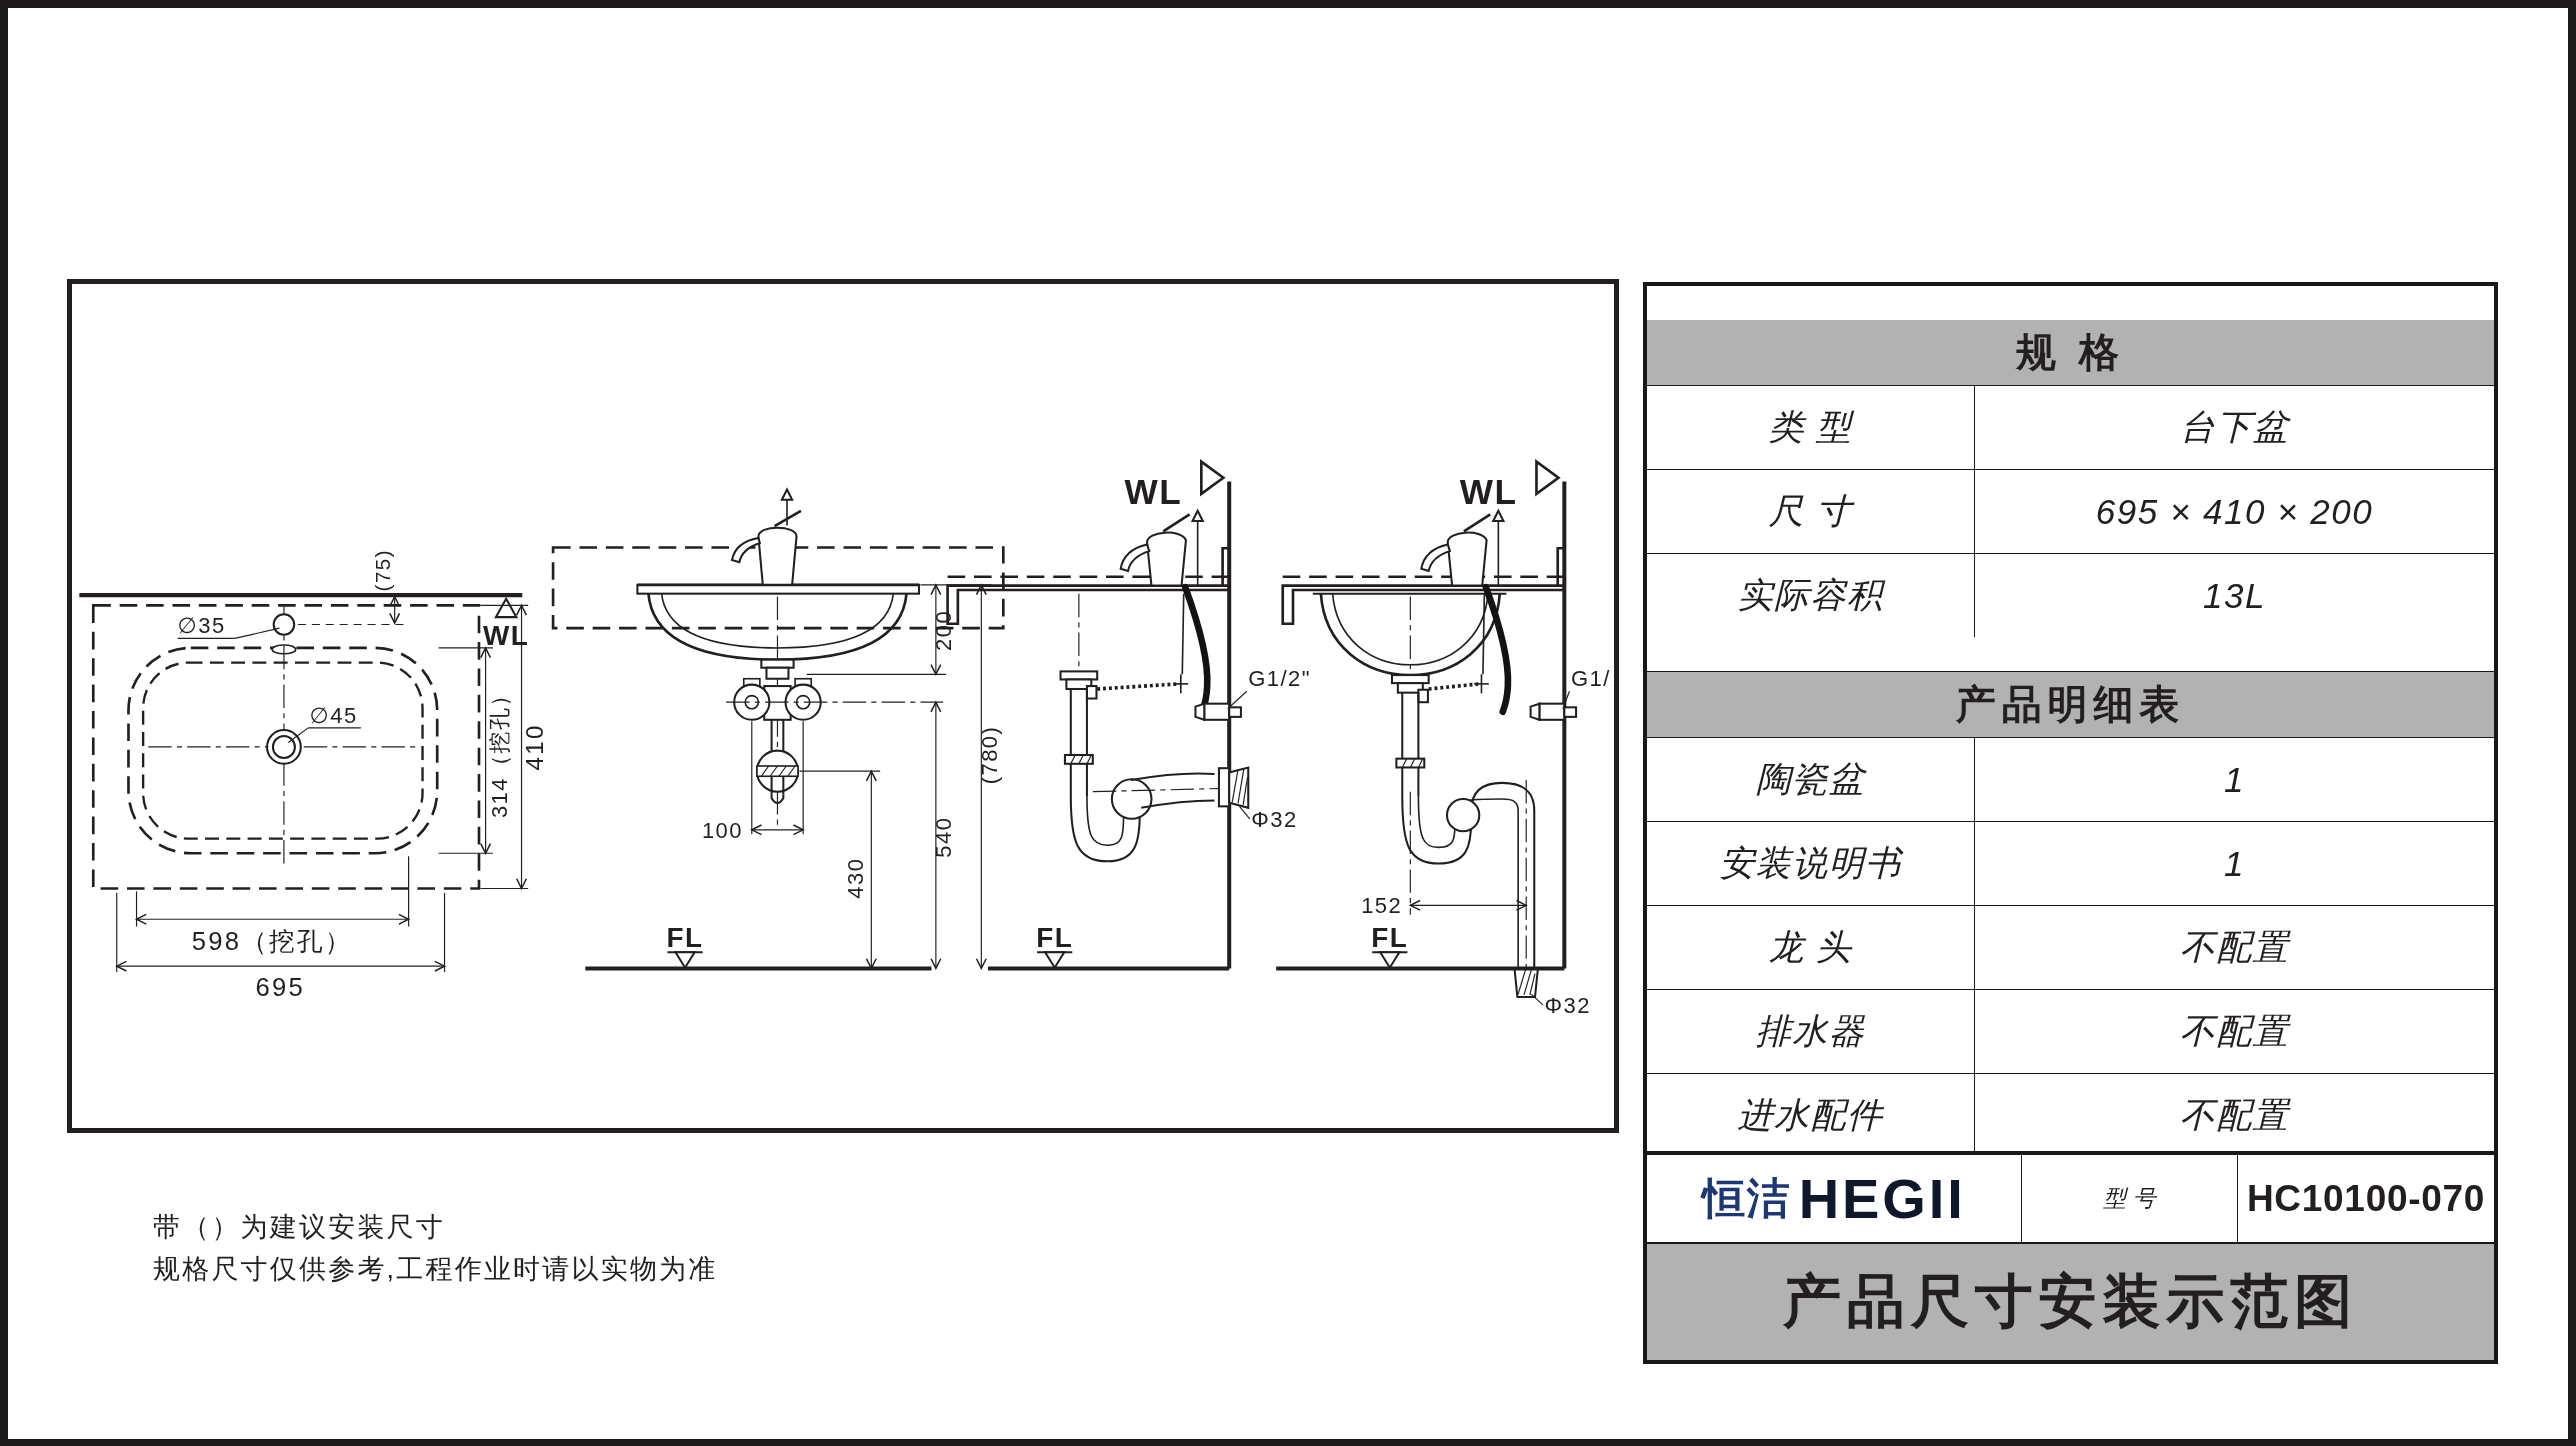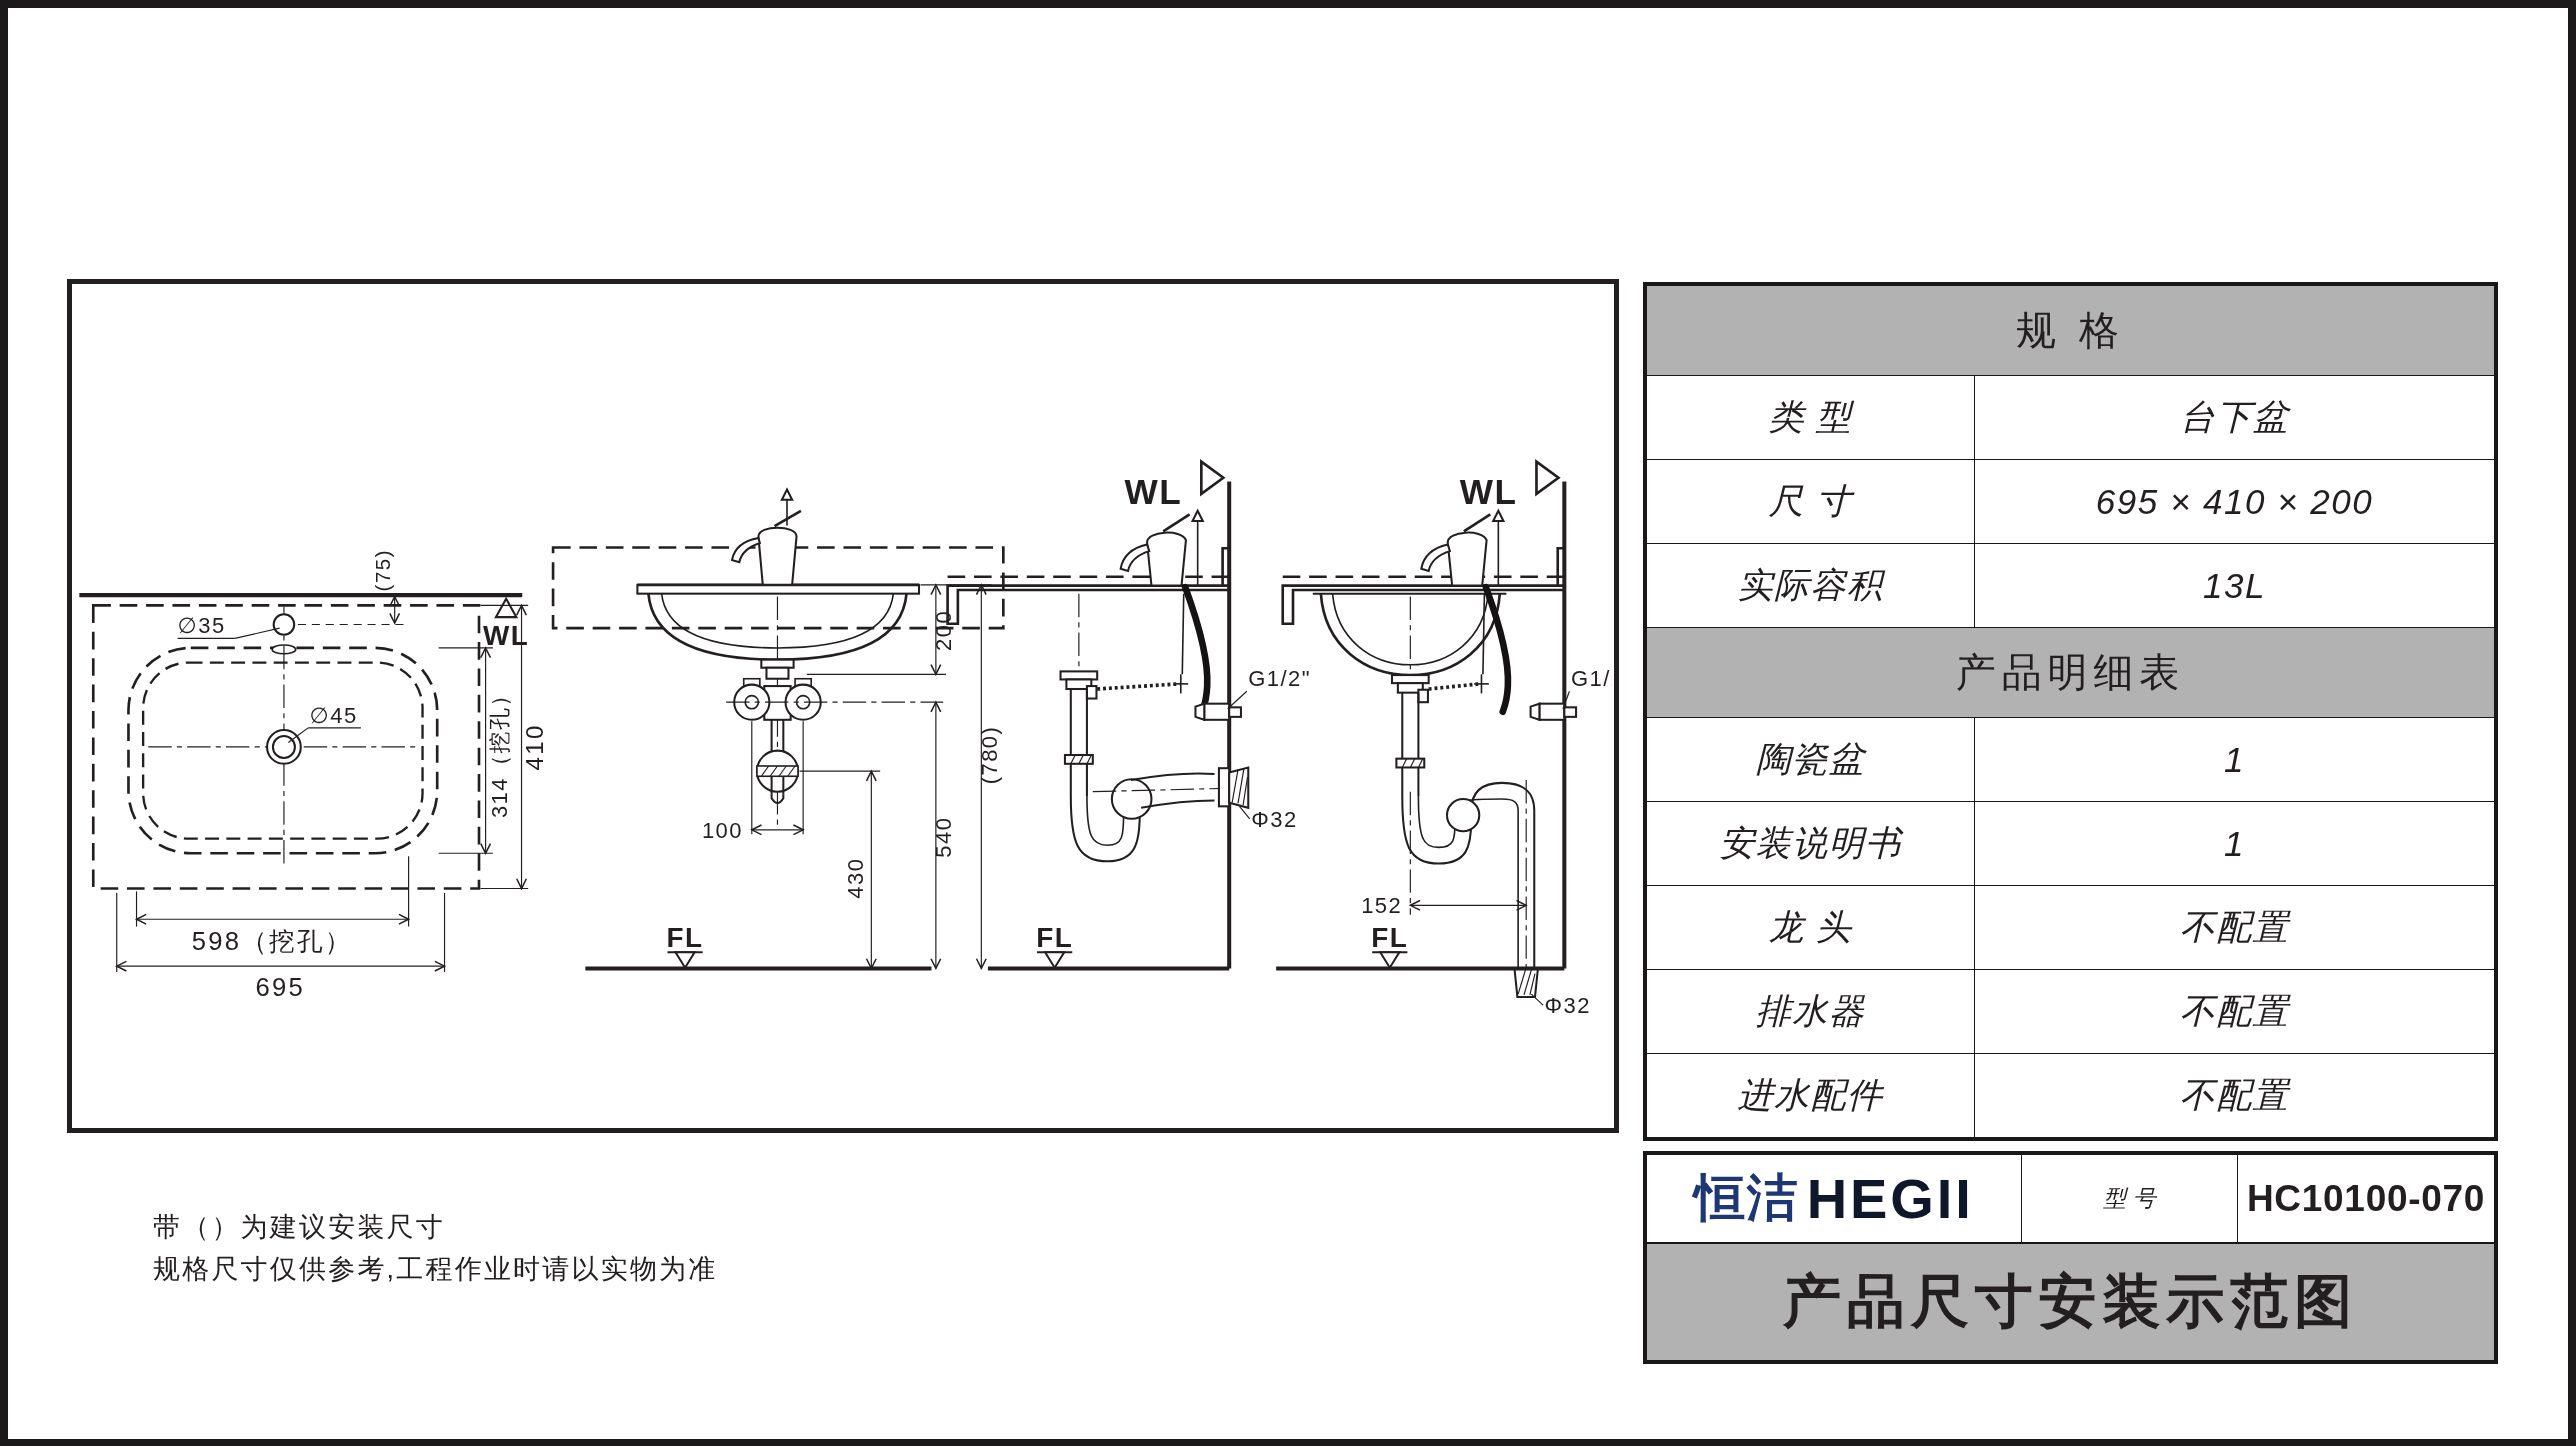--- a/index.html
+++ b/index.html
@@ -29,34 +29,34 @@
   .t34{font-size:35px;letter-spacing:3px;}
   .t36{font-size:38px;letter-spacing:2px;font-weight:600;}
   .t46{font-size:48px;letter-spacing:2px;font-weight:700;}
 
   
   .notes{position:absolute;left:110px;top:1206px;font-size:27px;line-height:42px;letter-spacing:2.2px;font-weight:500;}
   .notes .ind{padding-left:43px;}
 
   
   .spec-table{position:absolute;left:1643px;top:282px;width:855px;border:4.4px solid #1a1718;box-sizing:border-box;background:#fff;}
-  .t-head{height:89px;background:#b2b2b2;display:flex;align-items:center;justify-content:center;
-          font-size:40px;font-weight:400;letter-spacing:5.9px;}
+  .t-head{height:65px;background:#b2b2b2;display:flex;align-items:center;justify-content:center;
+          font-size:40px;font-weight:700;letter-spacing:5.9px;margin-top:34px;}
   .t-row{height:83px;display:grid;grid-template-columns:328px 1fr;border-top:1.8px solid #1a1718;font-style:italic;}
   .t-row .c{display:flex;align-items:center;justify-content:center;font-size:35px;font-weight:500;letter-spacing:1.5px;}
   .t-row .c.lbl{border-right:1.8px solid #1a1718;}
   .t-head.second{border-top:1.8px solid #1a1718;}
 
   
   .title-block{position:absolute;left:1643px;top:1151px;width:855px;border:4.4px solid #1a1718;box-sizing:border-box;background:#fff;}
   .tb-row1{height:87px;display:grid;grid-template-columns:375px 216px 1fr;}
   .tb-cell{display:flex;align-items:center;justify-content:center;}
   .tb-cell.divr{border-right:1.8px solid #1a1718;}
   .brand{gap:7.3px;}
-  .brand .cn{font-size:51px;font-weight:900;letter-spacing:1.5px;}
+  .brand .cn{font-size:43px;font-weight:900;letter-spacing:1.5px;}
   .brand .en{font-size:56px;font-weight:800;letter-spacing:2.9px;}
   .model-label{font-size:23px;font-weight:500;font-style:italic;}
   .model-value{font-size:37px;font-weight:600;letter-spacing:0.7px;text-align:right;}
   .tb-row2{height:116px;background:#b2b2b2;border-top:2.9px solid #1a1718;display:flex;align-items:center;justify-content:center;
            font-size:58px;font-weight:700;letter-spacing:5.9px;}
 </style>
 </head>
 <body>
 
 <div class="outer-border"></div>

